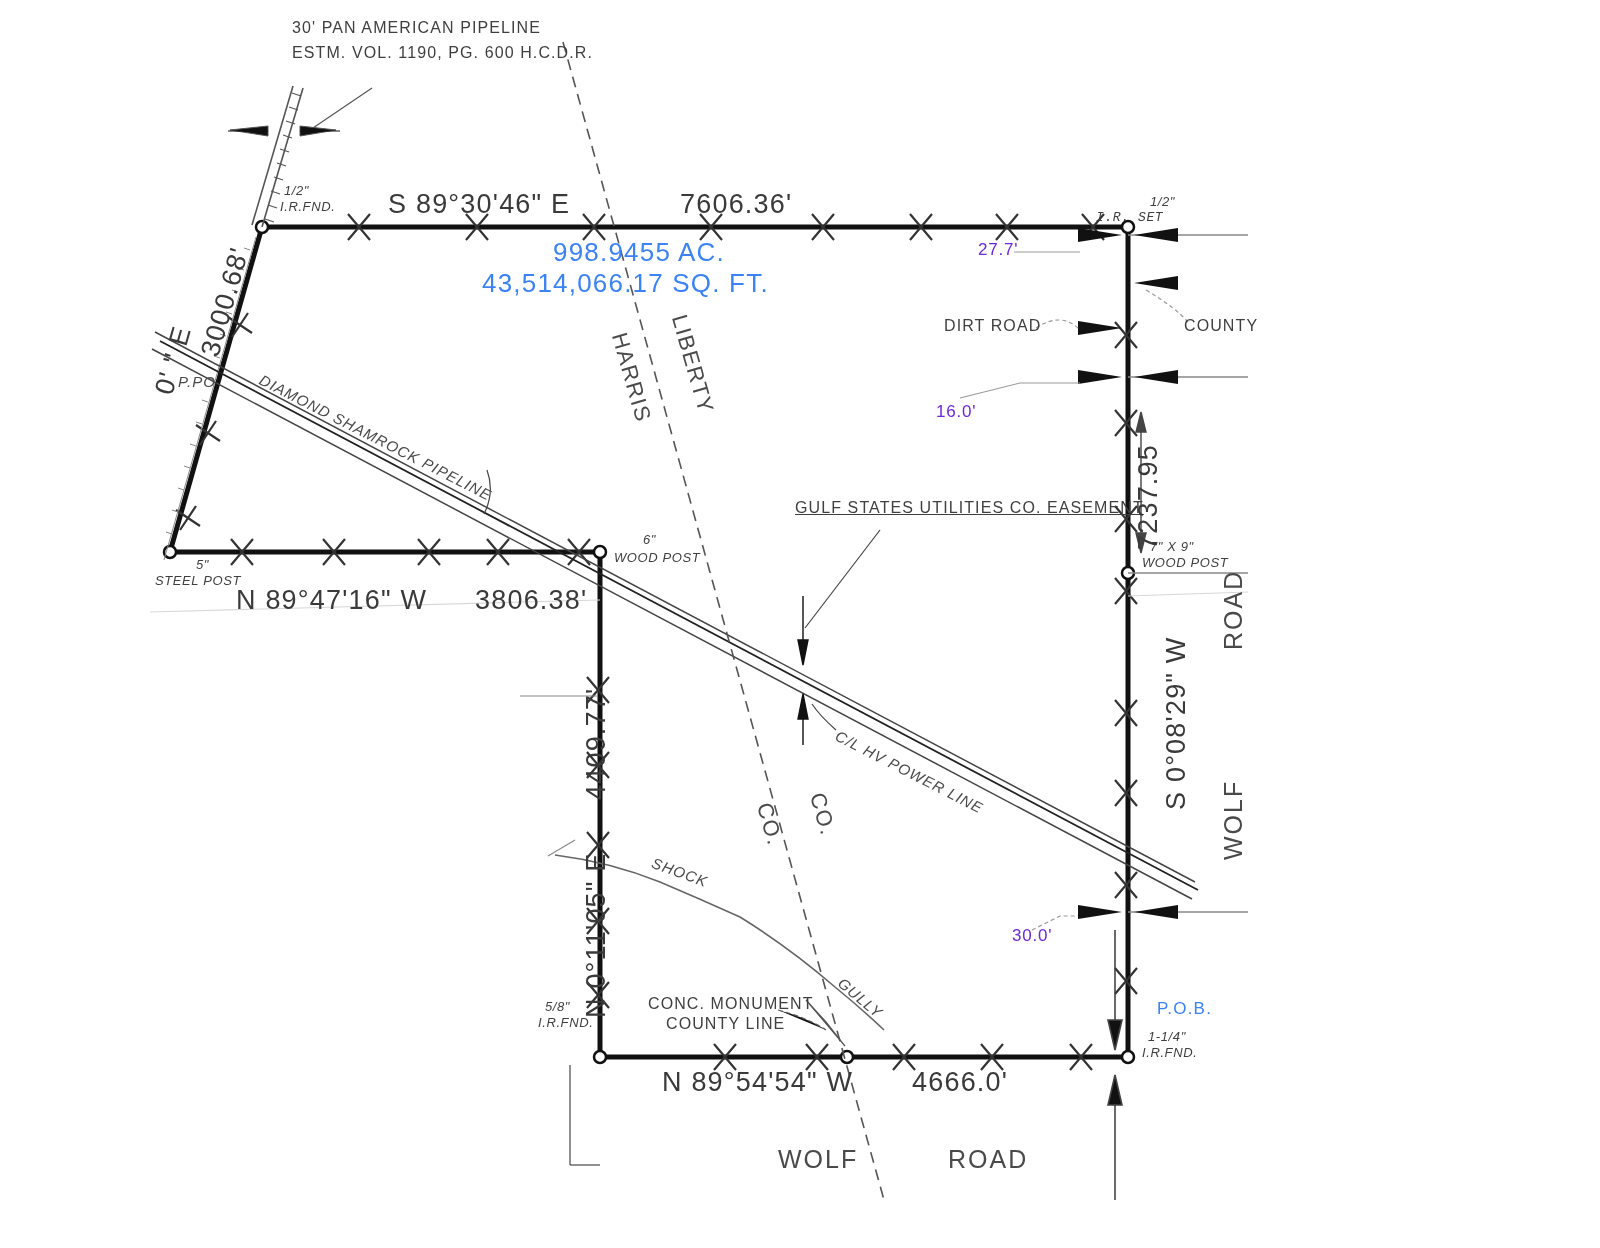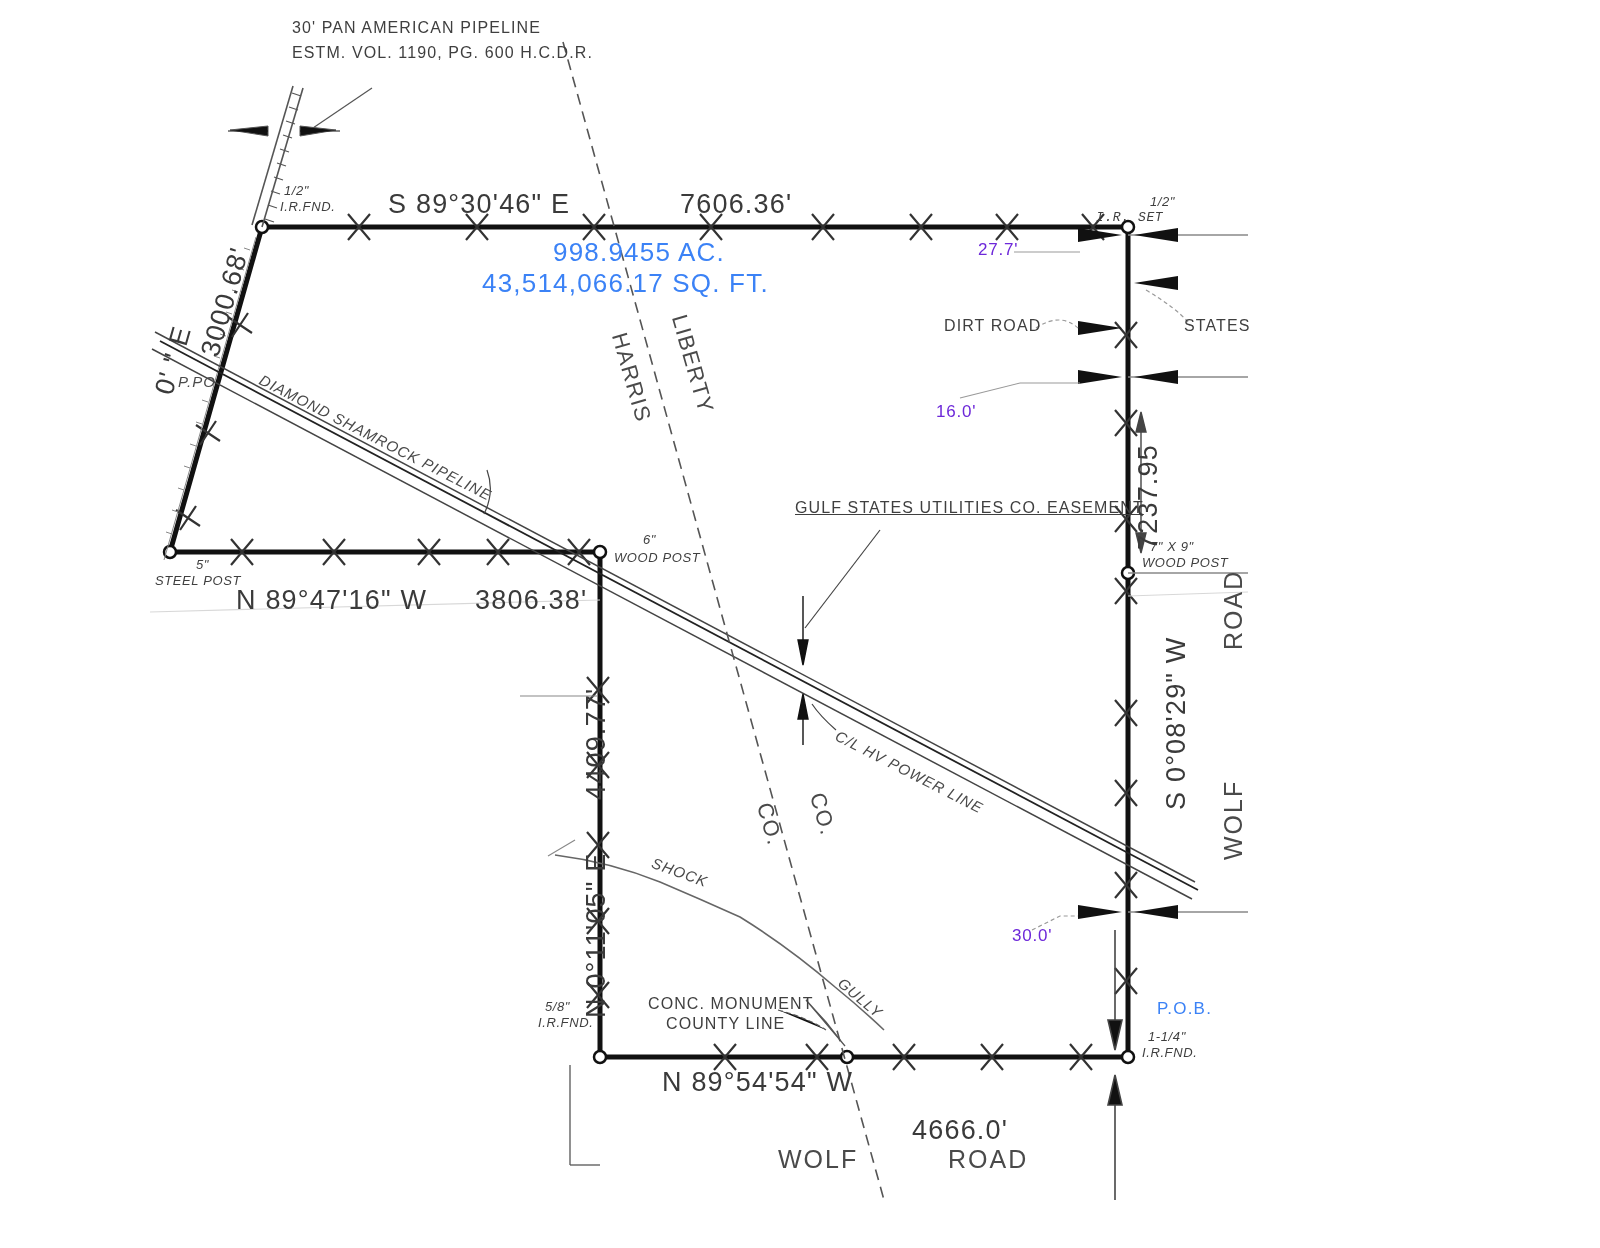--- a/index.html
+++ b/index.html
@@ -329,21 +329,21 @@
   <div class="txt t-area" style="left:482px; top:270px;">43,514,066.17 SQ. FT.</div>
 
   <div class="txt t-small" style="left:1150px; top:195px;">1/2"</div>
   <div class="txt t-small" style="left:1096px; top:211px;font-family:Liberation Mono, monospace;">I.R. SET</div>
 
   <div class="txt t-dim" style="left:978px; top:241px;">27.7'</div>
   <div class="txt t-dim" style="left:936px; top:403px;">16.0'</div>
   <div class="txt t-dim" style="left:1012px; top:927px;">30.0'</div>
 
   <div class="txt t-note" style="left:944px; top:318px;">DIRT ROAD</div>
-  <div class="txt t-note" style="left:1184px; top:318px;">STATES</div>
+  <div class="txt t-note" style="left:1184px; top:318px;">COUNTY</div>
 
   <div class="txt t-bearing rot-neg90" style="left:196px; top:352px; transform:rotate(-74deg);">3000.68'</div>
 
   <div class="txt t-bearing" style="left:150px; top:390px; transform:rotate(-74deg); transform-origin:0 0;">0'  "  E</div>
 
   <div class="txt t-pipe" style="left:178px; top:374px;">P.PO</div>
 
   <div class="txt t-pipe" style="left:264px; top:372px; transform:rotate(27deg); transform-origin:0 0;">DIAMOND SHAMROCK PIPELINE</div>
 
   <div class="txt t-county" style="left:630px; top:330px; transform:rotate(74deg); transform-origin:0 0;">HARRIS</div>
@@ -386,18 +386,18 @@
 
   <div class="txt t-small" style="left:545px; top:1000px;">5/8"</div>
   <div class="txt t-small" style="left:538px; top:1016px;">I.R.FND.</div>
 
   <div class="txt t-pob" style="left:1157px; top:1000px;">P.O.B.</div>
 
   <div class="txt t-small" style="left:1148px; top:1030px;">1-1/4"</div>
   <div class="txt t-small" style="left:1142px; top:1046px;">I.R.FND.</div>
 
   <div class="txt t-bearing" style="left:662px; top:1068px;">N 89°54'54" W</div>
-  <div class="txt t-bearing" style="left:912px; top:1068px;margin-top:48px;">4666.0'</div>
+  <div class="txt t-bearing" style="left:912px; top:1068px;">4666.0'</div>
 
   <div class="txt t-road" style="left:778px; top:1146px;">WOLF</div>
   <div class="txt t-road" style="left:948px; top:1146px;">ROAD</div>
 
 </div>
 
 </body></html>

